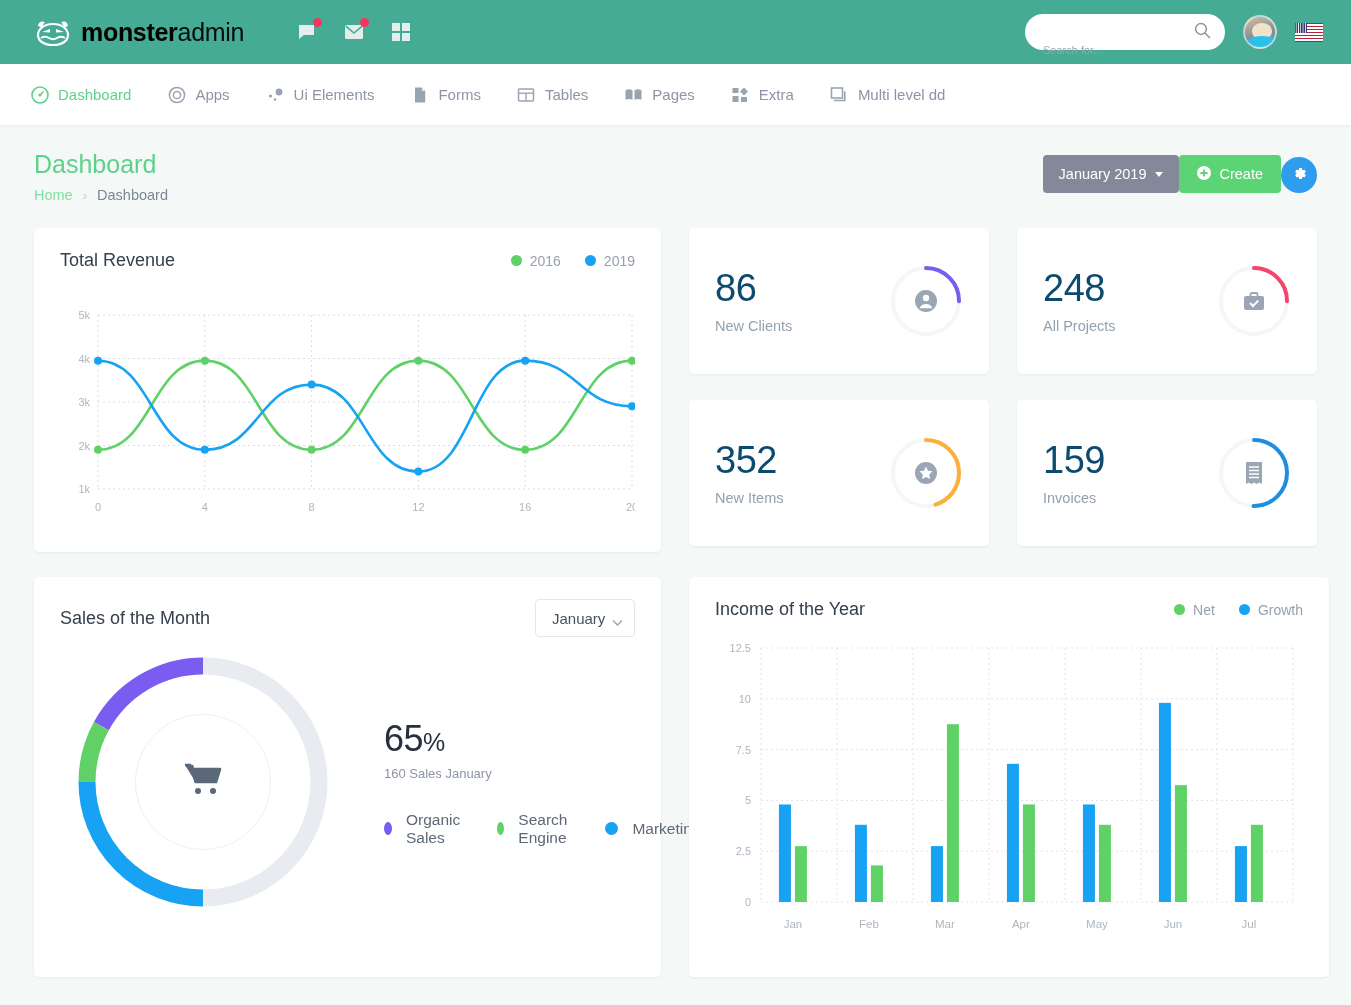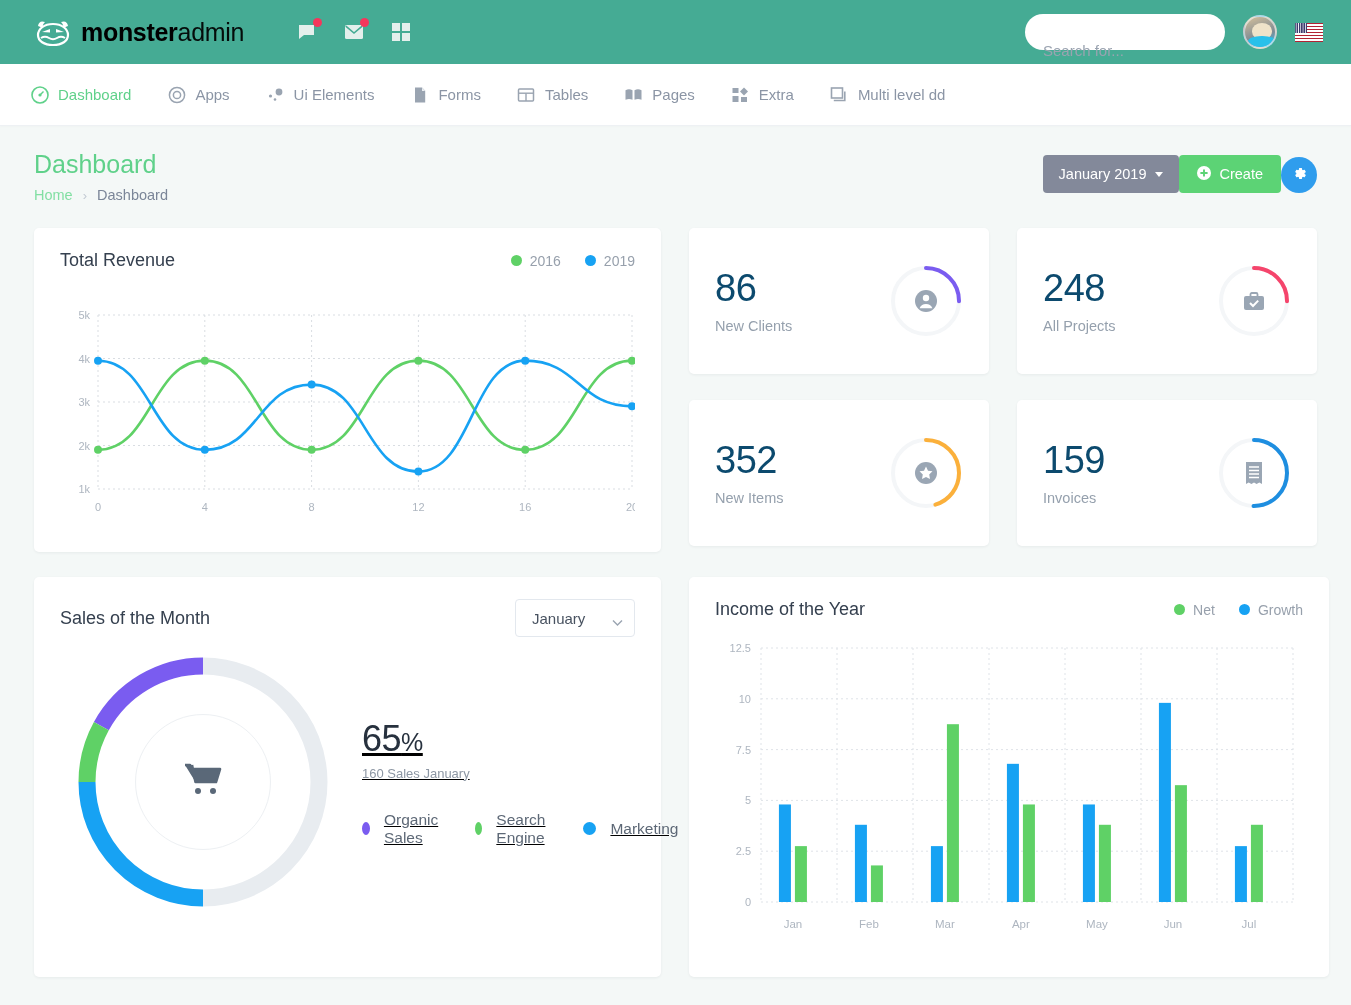--- a/index.html
+++ b/index.html
@@ -32,21 +32,21 @@
   }
 
   .top-right {
     margin-left: auto; display: flex; align-items: center; gap: 18px;
   }
   .searchbox {
     width: 200px; height: 36px; background: #fff; border-radius: 18px;
     display: flex; align-items: center; padding: 0 14px 0 18px;
   }
   .searchbox input {
-    border: none; outline: none; flex: 1; font-size: 15px;
+    border: none; outline: none; flex: 1; font-size: 11px;
     color: #404040; font-family: "Liberation Sans", sans-serif;
     background: transparent;
     margin-top: 36px;
   }
   .searchbox input::placeholder { color: #9aa3b0; }
   .avatar {
     width: 34px; height: 34px; border-radius: 50%;
     background: linear-gradient(160deg,#c8b89a 10%, #7f8b94 60%, #3fb9e0 95%);
     border: 2px solid rgba(255,255,255,.55);
     overflow: hidden; position: relative; cursor: pointer;
@@ -140,34 +140,34 @@
   .stat-label { font-size: 14.5px; color: #95a0ad; margin-top: 11px; }
   .stat-ring { margin-left: auto; position: relative; width: 74px; height: 74px; }
   .ring-ico {
     position: absolute; inset: 0; display: flex; align-items: center; justify-content: center;
   }
 
   
   .sales-card { width: 627px; height: 400px; padding: 22px 26px; }
   .sales-head { display: flex; align-items: center; justify-content: center; }
   .month-select {
-    margin-left: auto; width: 120px; height: 38px;
+    margin-left: auto; width: 100px; height: 38px;
     border: 1px solid #e3e8ee; border-radius: 4px; background: #fff;
     display: flex; align-items: center; padding: 0 12px 0 16px;
     font-size: 15px; color: #485260; cursor: pointer;
   }
   .chev-d { margin-left: auto; width: 10px; height: 10px; }
   .sales-body { display: flex; align-items: center; margin-top: 10px; }
   .donut-wrap { position: relative; width: 270px; height: 270px; margin-left: 8px; }
   .donut-center {
     position: absolute; left: 50%; top: 50%; transform: translate(-50%,-50%);
     width: 136px; height: 136px; border-radius: 50%;
     border: 1px solid #edf0f3; display: flex; align-items: center; justify-content: center;
   }
-  .sales-info { margin-left: 24px; text-decoration: underline; }
+  .sales-info { margin-left: 46px; }
   .pct { font-size: 36px; color: #27313e; letter-spacing: -0.5px; }
   .pct small { font-size: 25px; }
   .pct-sub { font-size: 13px; color: #8d97a4; margin-top: 6px; }
   .slegend { margin-top: 30px; display: flex; flex-direction: row; gap: 32px; }
   .slegend-item { display: flex; align-items: center; gap: 14px; font-size: 15.5px; color: #5d6876; }
   .sdot { width: 13px; height: 13px; border-radius: 50%; }
 
   
   .income-card { flex: 1; height: 400px; padding: 22px 26px; }
   .income-head { display: flex; align-items: center; }

